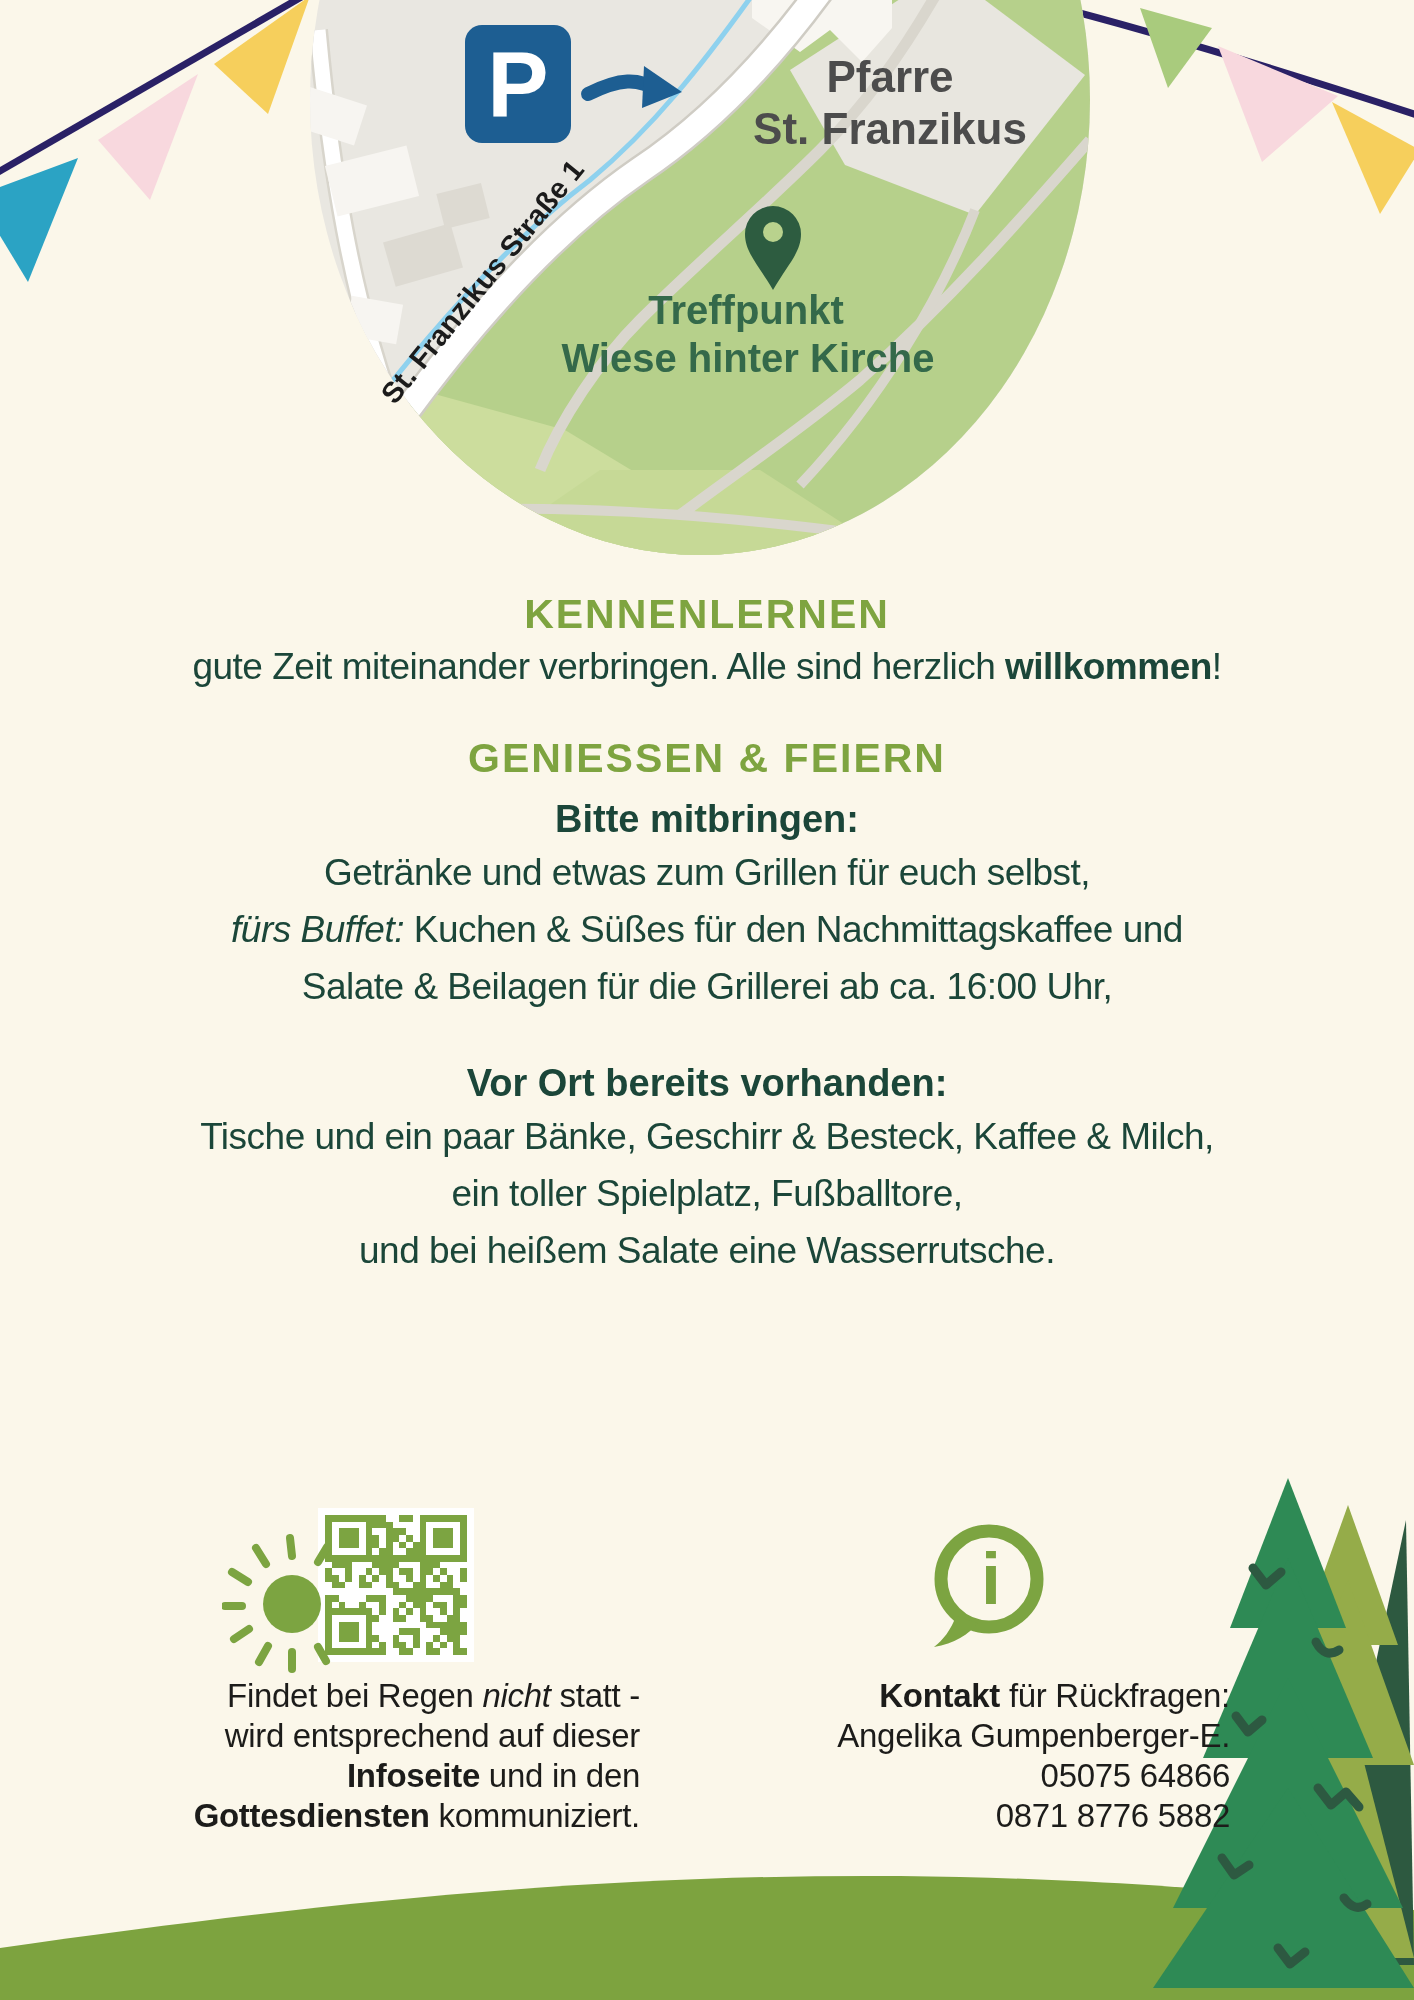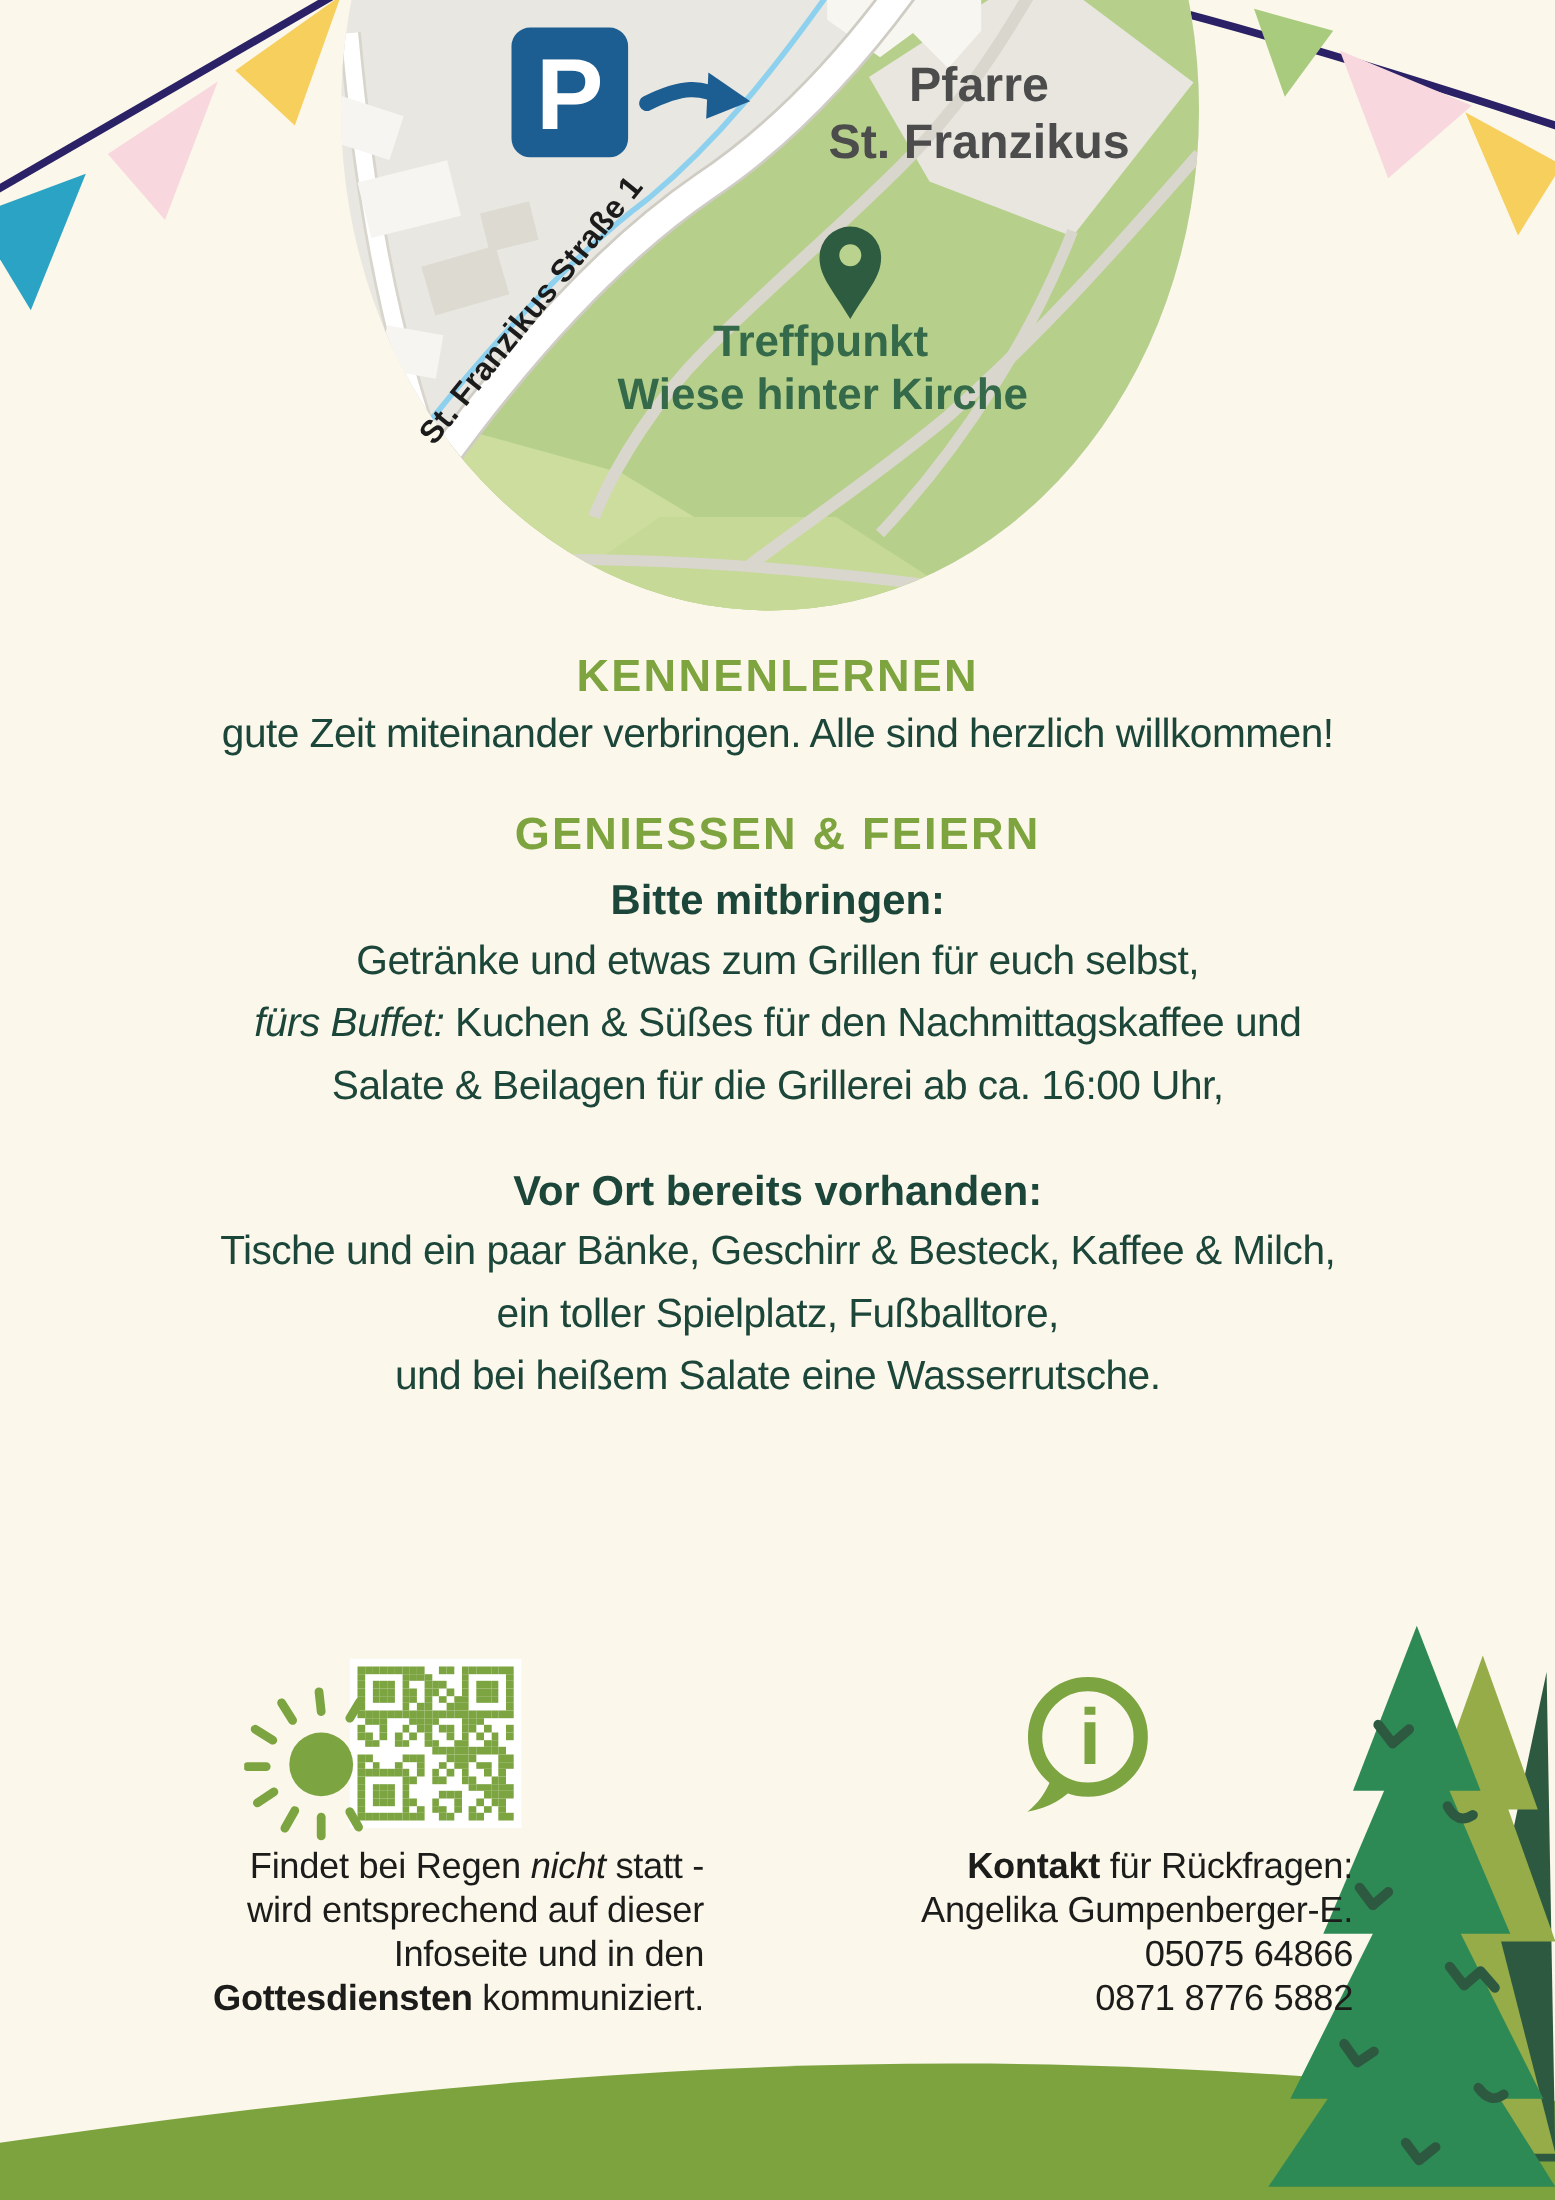--- a/index.html
+++ b/index.html
@@ -120,21 +120,21 @@
     <path d="M773,290 C757,263 745,252 745,234 A28,28 0 1 1 801,234 C801,252 789,263 773,290 Z" fill="#2d5c40"></path>
     <circle cx="773" cy="232" r="10" fill="#b9d28d"></circle>
   </g>
 
   <text x="746" y="324" text-anchor="middle" font-size="40" font-weight="700" fill="#34694a">Treffpunkt</text>
   <text x="748" y="372" text-anchor="middle" font-size="40" font-weight="700" fill="#34694a">Wiese hinter Kirche</text>
 </svg>
 
 <div class="content">
   <h1 class="h-green">KENNENLERNEN</h1>
-  <div class="body-line"><span>gute Zeit miteinander verbringen. Alle sind herzlich </span><span style="font-weight: 400;">willkommen</span><span>!</span></div>
+  <div class="body-line"><span>gute Zeit miteinander verbringen. Alle sind herzlich </span><span style="font-weight: 700;">willkommen</span><span>!</span></div>
 
   <h1 class="h-green mt39">GENIESSEN &amp; FEIERN</h1>
   <div class="sub-bold mt12">Bitte mitbringen:</div>
   <div class="body-line"><span>Getränke und etwas zum Grillen für euch selbst,</span></div>
   <div class="body-line"><span style="font-style: italic;">fürs Buffet:</span><span> Kuchen &amp; Süßes für den Nachmittagskaffee und</span></div>
   <div class="body-line"><span>Salate &amp; Beilagen für die Grillerei ab ca. 16:00 Uhr,</span></div>
 
   <div class="sub-bold mt43">Vor Ort bereits vorhanden:</div>
   <div class="body-line"><span>Tische und ein paar Bänke, Geschirr &amp; Besteck, Kaffee &amp; Milch,</span></div>
   <div class="body-line"><span>ein toller Spielplatz, Fußballtore,</span></div>
@@ -603,21 +603,21 @@
 
 <svg class="abs" style="left:922px;top:1518px;z-index:4;" width="132" height="136" viewBox="0 0 132 136">
   <circle cx="67" cy="61" r="48" fill="none" stroke="#7ca441" stroke-width="13"></circle>
   <path d="M34,98 C29,112 21,122 12,129 C32,126 47,116 56,105 Z" fill="#7ca441"></path>
   <text x="69" y="86" text-anchor="middle" font-size="72" font-weight="700" fill="#7ca441" font-family="Liberation Serif, serif">i</text>
 </svg>
 
 <div class="small-block small-left">
   <div><span>Findet bei Regen </span><span style="font-style: italic;">nicht</span><span> statt -</span></div>
   <div><span>wird entsprechend auf dieser</span></div>
-  <div><span style="font-weight: 400;">Infoseite</span><span> und in den</span></div>
+  <div><span style="font-weight: 700;">Infoseite</span><span> und in den</span></div>
   <div><span style="font-weight: 700;">Gottesdiensten</span><span> kommuniziert.</span></div>
 </div>
 <div class="small-block small-right">
   <div><span style="font-weight: 700;">Kontakt</span><span> für Rückfragen:</span></div>
   <div><span>Angelika Gumpenberger-E.</span></div>
   <div><span>05075 64866</span></div>
   <div><span>0871 8776 5882</span></div>
 </div>
 
 <svg class="abs" style="left:0;top:1440px;z-index:2;" width="1414" height="560" viewBox="0 1440 1414 560">

